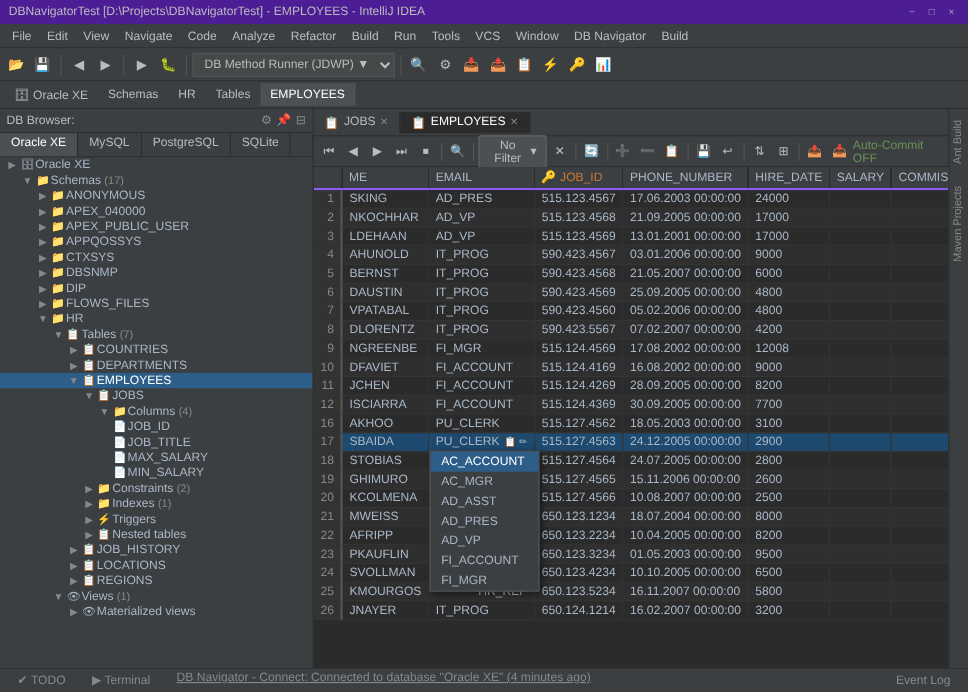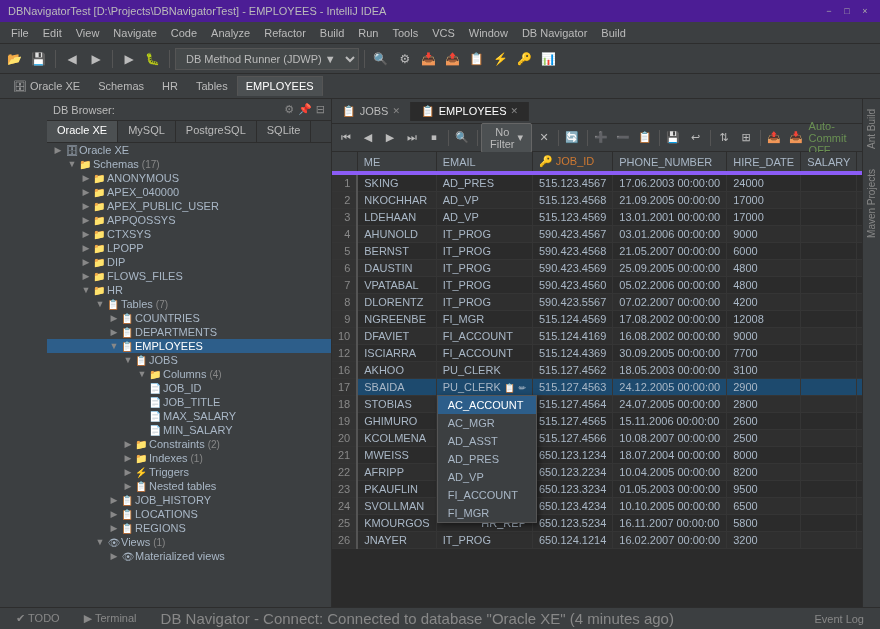--- a/index.html
+++ b/index.html
@@ -19,21 +19,21 @@
     .tb-btn { width: 22px; height: 22px; display: flex; align-items: center; justify-content: center; cursor: pointer; border: none; background: transparent; color: #bbbbbb; font-size: 12px; border-radius: 2px; }
     .tb-separator { width: 1px; height: 18px; background: #555; margin: 0 3px; }
     #db-selector { background: #45494a; color: #bbbbbb; border: 1px solid #555; padding: 2px 6px; font-size: 11px; height: 22px; cursor: pointer; }
 
     
     #tab-bar-top { background: #3c3f41; border-bottom: 1px solid #2d2d2d; display: flex; align-items: center; height: 25px; padding: 0 4px; }
     .top-tab { padding: 3px 8px; font-size: 11px; color: #bbbbbb; cursor: pointer; border: 1px solid transparent; display: flex; align-items: center; gap: 4px; }
     .top-tab.active { background: #4c5052; border-color: #555; border-bottom-color: #4c5052; color: #fff; }
 
     
-    #main { display: flex; height: calc(629px - 22px - 22px - 30px - 25px - 22px); padding-left: 47px; }
+    #main { display: flex; height: calc(629px - 22px - 22px - 30px - 25px - 22px); }
 
     
     #left-panel { width: 285px; display: flex; flex-direction: column; background: #3c3f41; border-right: 1px solid #2d2d2d; }
     #left-panel-header { background: #3c3f41; padding: 3px 6px; font-size: 11px; color: #bbbbbb; display: flex; align-items: center; justify-content: space-between; border-bottom: 1px solid #2d2d2d; height: 22px; }
     #left-panel-tabs { display: flex; border-bottom: 1px solid #2d2d2d; height: 22px; }
     .db-tab { padding: 3px 10px; font-size: 11px; cursor: pointer; color: #bbbbbb; border-right: 1px solid #2d2d2d; }
     .db-tab.active { background: #4c5052; color: #fff; }
     #tree-area { flex: 1; overflow-y: auto; background: #3c3f41; }
     .tree-node { display: flex; align-items: center; padding: 1px 0; cursor: pointer; white-space: nowrap; }
     .tree-node.selected { background: #2d5e8a; color: #fff; }
@@ -53,21 +53,21 @@
     
     #data-toolbar { background: #3c3f41; border-bottom: 1px solid #2d2d2d; display: flex; align-items: center; height: 28px; padding: 0 4px; gap: 2px; }
     .dt-btn { height: 20px; min-width: 20px; display: flex; align-items: center; justify-content: center; cursor: pointer; background: transparent; border: none; color: #bbbbbb; font-size: 11px; border-radius: 2px; padding: 0 2px; }
     .dt-separator { width: 1px; height: 16px; background: #555; margin: 0 2px; }
     .filter-btn { background: #4c5052; border: 1px solid #666; padding: 2px 8px; font-size: 11px; color: #bbbbbb; cursor: pointer; border-radius: 2px; display: flex; align-items: center; gap: 3px; }
     .autocommit-label { color: #6a9153; font-size: 11px; margin-left: auto; margin-right: 4px; }
 
     
     #data-table-container { flex: 1; overflow: auto; }
     #data-table { width: 100%; border-collapse: collapse; font-size: 11px; }
-    #data-table th { background: #3c3f41; color: #a9b7c6; padding: 3px 6px; text-align: left; border-right: 1px solid #2d2d2d; border-bottom: 4px solid #8b5cf6; white-space: nowrap; position: sticky; top: 0; z-index: 10; font-weight: normal; margin-top: 16px; }
+    #data-table th { background: #3c3f41; color: #a9b7c6; padding: 3px 6px; text-align: left; border-right: 1px solid #2d2d2d; border-bottom: 2px solid #8b5cf6; white-space: nowrap; position: sticky; top: 0; z-index: 10; font-weight: normal; margin-top: 16px; }
     #data-table th.pk { color: #cc7832; }
     #data-table td { padding: 2px 6px; border-right: 1px solid #353535; border-bottom: 1px solid #353535; white-space: nowrap; color: #a9b7c6; }
     #data-table tr:nth-child(even) td { background: #2f2f2f; }
     #data-table tr:nth-child(odd) td { background: #2b2b2b; }
     #data-table tr.highlighted td { background: #1d4a6e; margin-left: 20px; }
     #data-table td.row-num { color: #888; text-align: right; width: 24px; background: #333 !important; border-right: 2px solid #555; }
     .dropdown-popup { position: absolute; background: #3c3f41; border: 1px solid #555; z-index: 100; min-width: 100px; box-shadow: 2px 2px 6px rgba(0,0,0,0.5); top: 100%; left: 0; }
     .dropdown-popup .dd-item { padding: 3px 10px; cursor: pointer; color: #a9b7c6; font-size: 11px; }
     .dropdown-popup .dd-item:hover, .dropdown-popup .dd-item.active { background: #2d5e8a; color: #fff; }
 
@@ -197,21 +197,21 @@
           <span class="tree-label">APPQOSSYS</span>
         </div>
         <div class="tree-node" style="padding-left: 32px;">
           <span class="tree-arrow">▶</span>
           <span class="tree-icon">📁</span>
           <span class="tree-label">CTXSYS</span>
         </div>
         <div class="tree-node" style="padding-left: 32px;">
           <span class="tree-arrow">▶</span>
           <span class="tree-icon">📁</span>
-          <span class="tree-label">LPOPP</span>
+          <span class="tree-label">DBSNMP</span>
         </div>
         <div class="tree-node" style="padding-left: 32px;">
           <span class="tree-arrow">▶</span>
           <span class="tree-icon">📁</span>
           <span class="tree-label">DIP</span>
         </div>
         <div class="tree-node" style="padding-left: 32px;">
           <span class="tree-arrow">▶</span>
           <span class="tree-icon">📁</span>
           <span class="tree-label">FLOWS_FILES</span>
@@ -479,20 +479,30 @@
               <td class="row-num">10</td>
               <td>DFAVIET</td>
               <td style="position: relative;">FI_ACCOUNT</td>
               <td>515.124.4169</td>
               <td>16.08.2002 00:00:00</td>
               <td>9000</td>
               <td></td>
               <td></td>
             </tr>
             <tr>
+              <td class="row-num">11</td>
+              <td>JCHEN</td>
+              <td style="position: relative;">FI_ACCOUNT</td>
+              <td>515.124.4269</td>
+              <td>28.09.2005 00:00:00</td>
+              <td>8200</td>
+              <td></td>
+              <td></td>
+            </tr>
+            <tr>
               <td class="row-num">12</td>
               <td>ISCIARRA</td>
               <td style="position: relative;">FI_ACCOUNT</td>
               <td>515.124.4369</td>
               <td>30.09.2005 00:00:00</td>
               <td>7700</td>
               <td></td>
               <td></td>
             </tr>
             <tr>
@@ -622,16 +632,16 @@
     <div class="rside-tab">Ant Build</div>
     <div class="rside-tab">Maven Projects</div>
   </div>
 
 </div>
 
 <div id="statusbar">
   <div class="left">
     <span class="status-tab">✔ TODO</span>
     <span class="status-tab">▶ Terminal</span>
-    <span style="color:#888;font-size:15px;margin-left:8px;">DB Navigator - Connect: Connected to database "Oracle XE" (4 minutes ago)</span>
+    <span style="color:#888;font-size:11px;margin-left:8px;text-decoration:underline;">DB Navigator - Connect: Connected to database "Oracle XE" (4 minutes ago)</span>
   </div>
   <span class="status-tab">Event Log</span>
 </div>
 
 </body></html>

